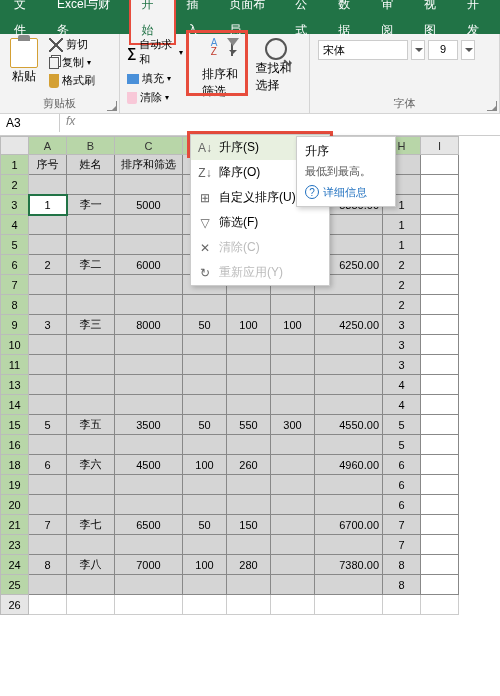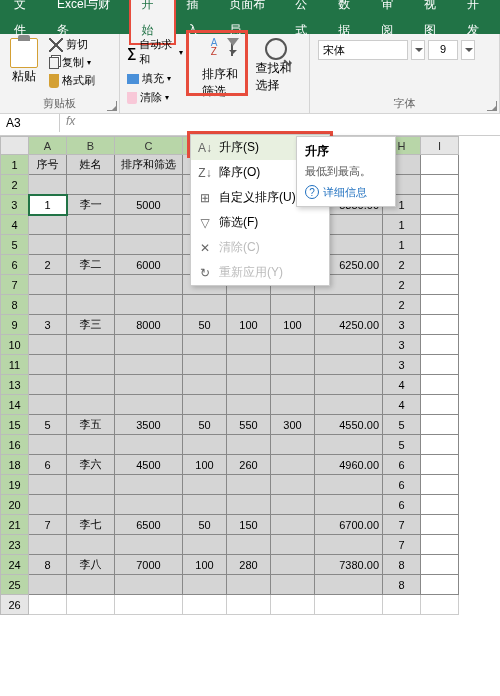--- a/index.html
+++ b/index.html
@@ -54,21 +54,21 @@
 .rowhdr.sel { background: #b8d6a8; }
 td { border: 1px solid #888; height: 20px; font-size: 11px; padding: 0 3px; background: #d5d5d5; }
 td.c { text-align: center; }
 td.r { text-align: right; }
 tr.hrow td { font-weight: normal; text-align: center; }
 .ctx-menu { position: absolute; left: 190px; top: 134px; width: 140px; background: #fff; border: 1px solid #ccc; box-shadow: 2px 2px 5px rgba(0,0,0,0.2); z-index: 10; }
 .ctx-item { display: flex; align-items: center; padding: 4px 6px; gap: 6px; font-size: 12px; cursor: pointer; }
 .ctx-item.hl { background: #e8f0e0; }
 .ctx-item .mi { width: 16px; text-align: center; color: #666; }
 .tooltip { position: absolute; left: 296px; top: 136px; width: 100px; background: #fff; border: 1px solid #ccc; box-shadow: 2px 2px 5px rgba(0,0,0,0.2); padding: 6px 8px; z-index: 11; font-size: 12px; }
-.tooltip .tt { font-weight: bold; margin-bottom: 4px; }
+.tooltip .tt { font-weight: normal; margin-bottom: 4px; }
 .tooltip .td { color: #555; font-size: 11px; margin-bottom: 6px; }
 .tooltip .tl { color: #1e6fbf; font-size: 11px; }
 .tooltip .q { display: inline-block; width: 14px; height: 14px; border: 1px solid #1e6fbf; border-radius: 50%; color: #1e6fbf; text-align: center; line-height: 13px; font-size: 10px; margin-right: 4px; }
 .hl-sort { position: absolute; border: 3px solid #e74c3c; }
 .hl-menu { position: absolute; border: 3px solid #e74c3c; }
 .selcell { background: #fff !important; border: 2px solid #217346 !important; }
 </style>
 </head>
 <body>
 

